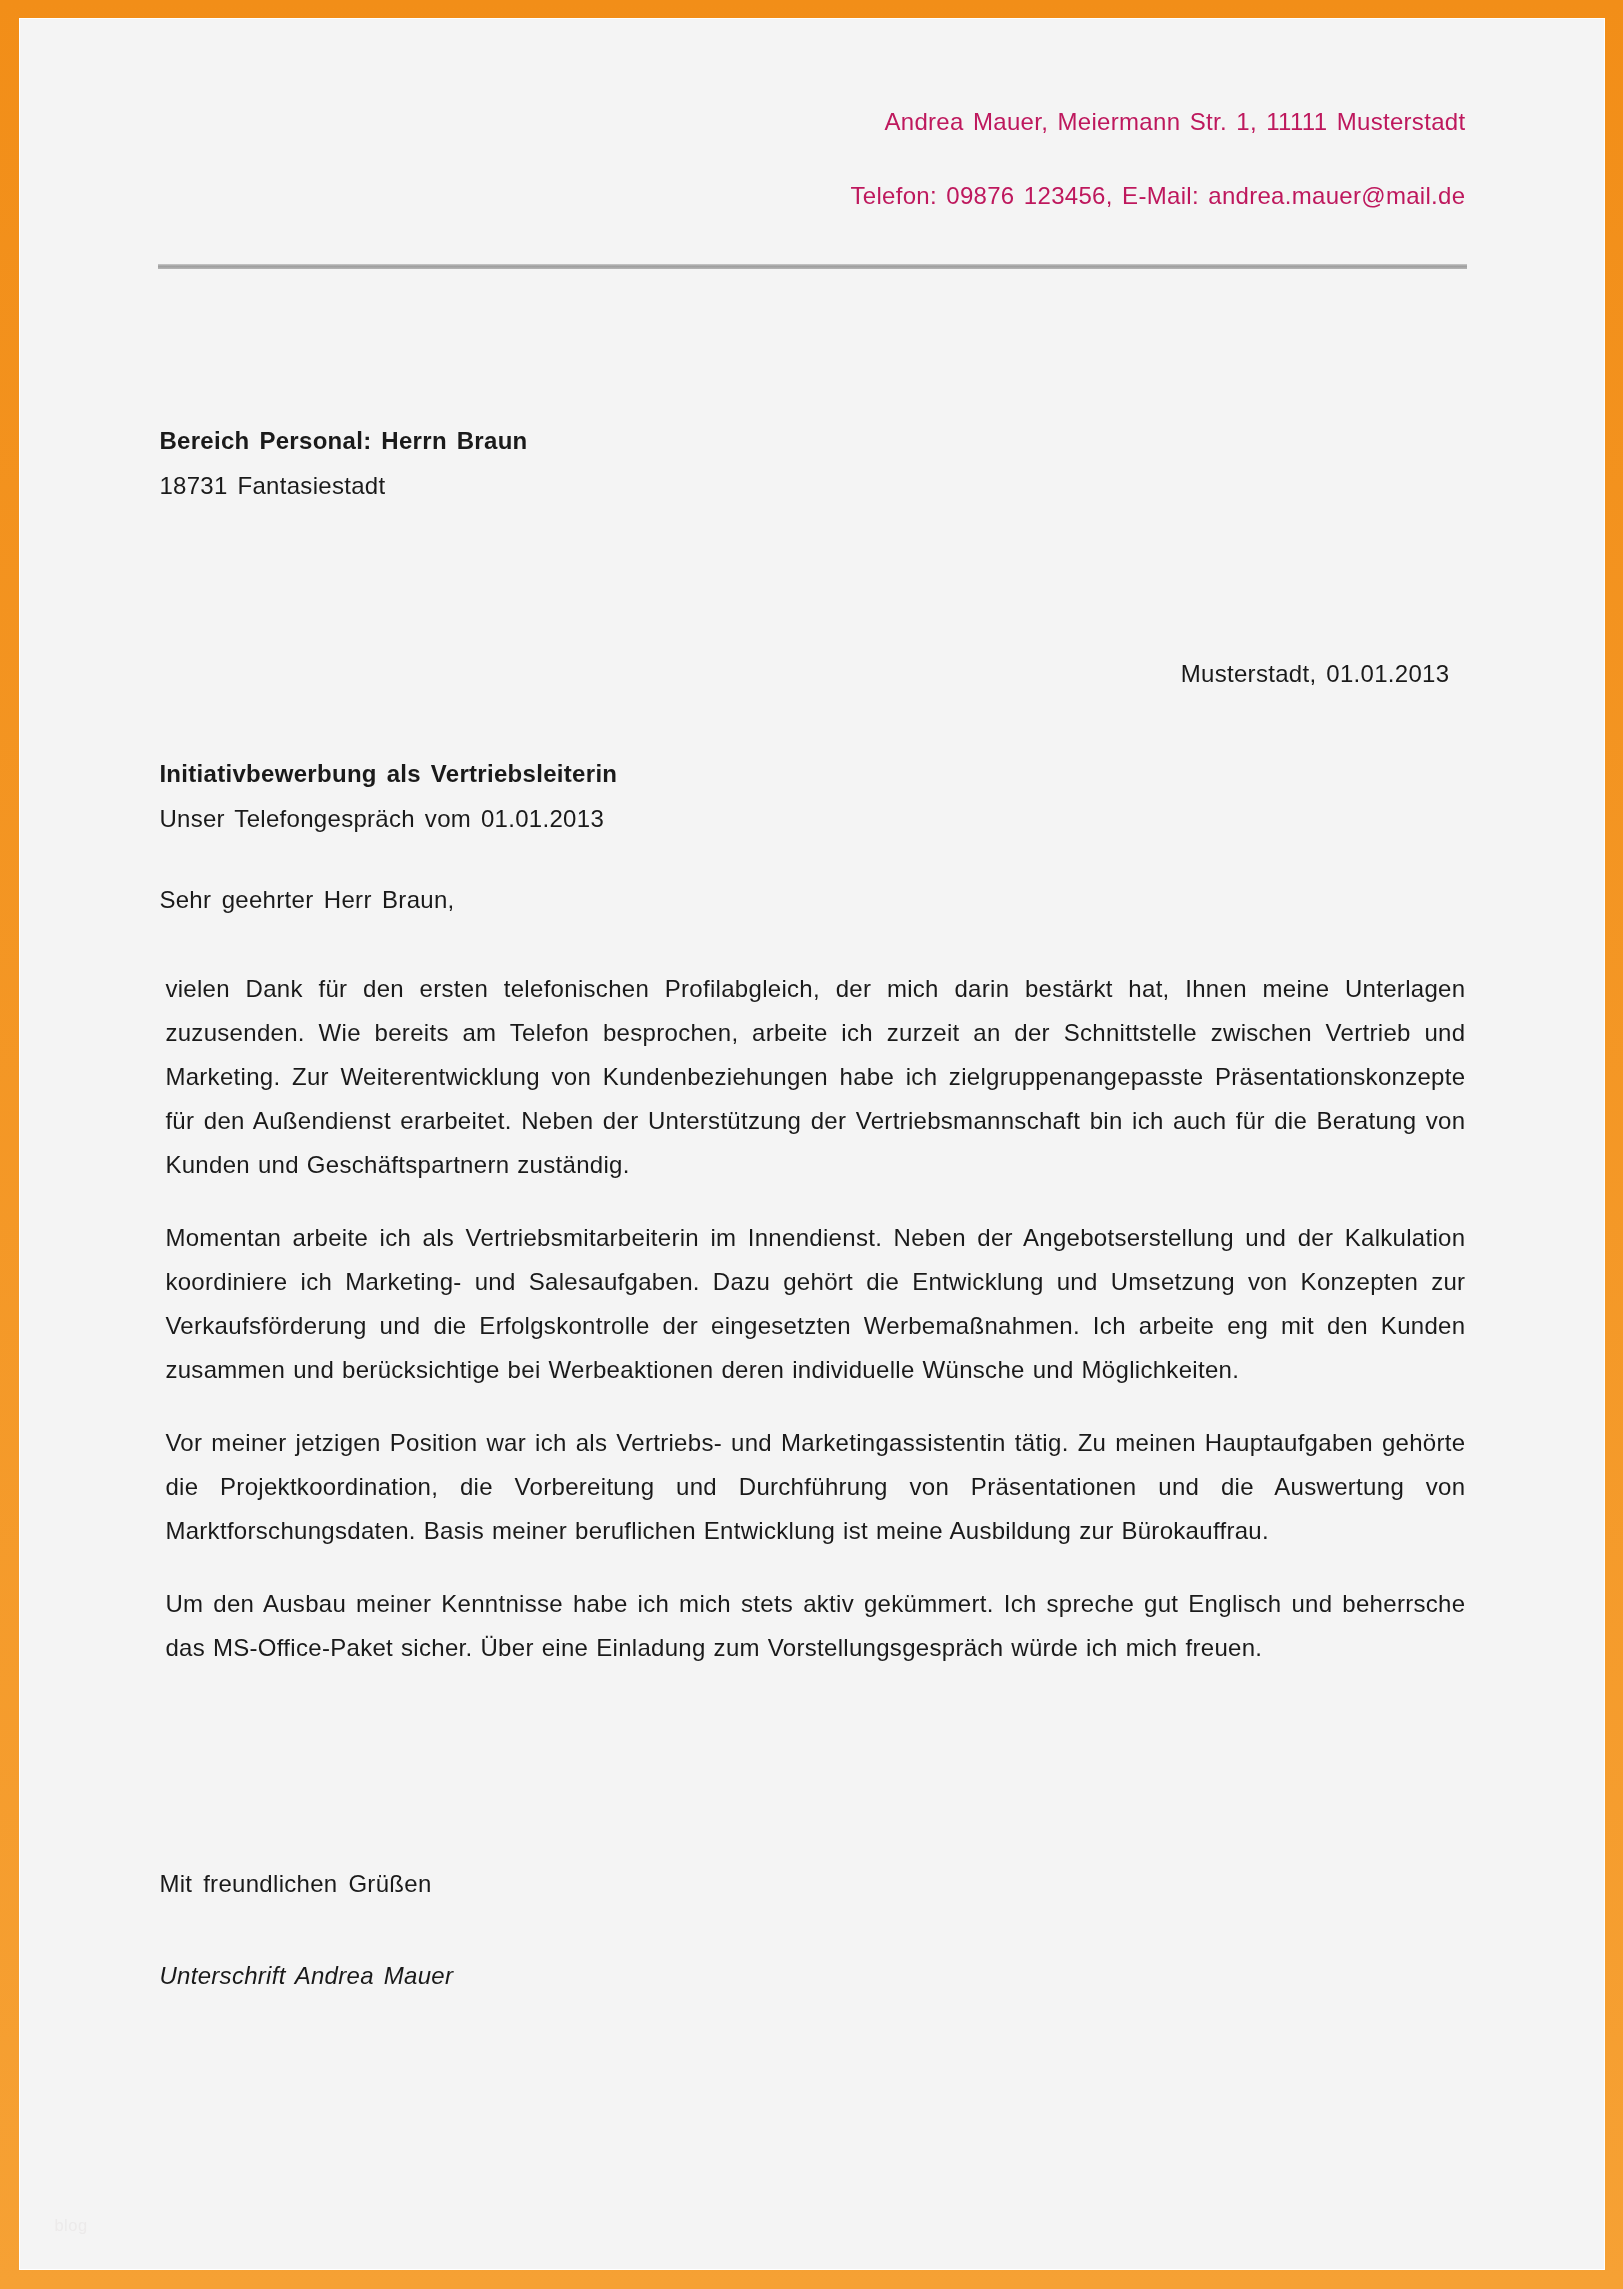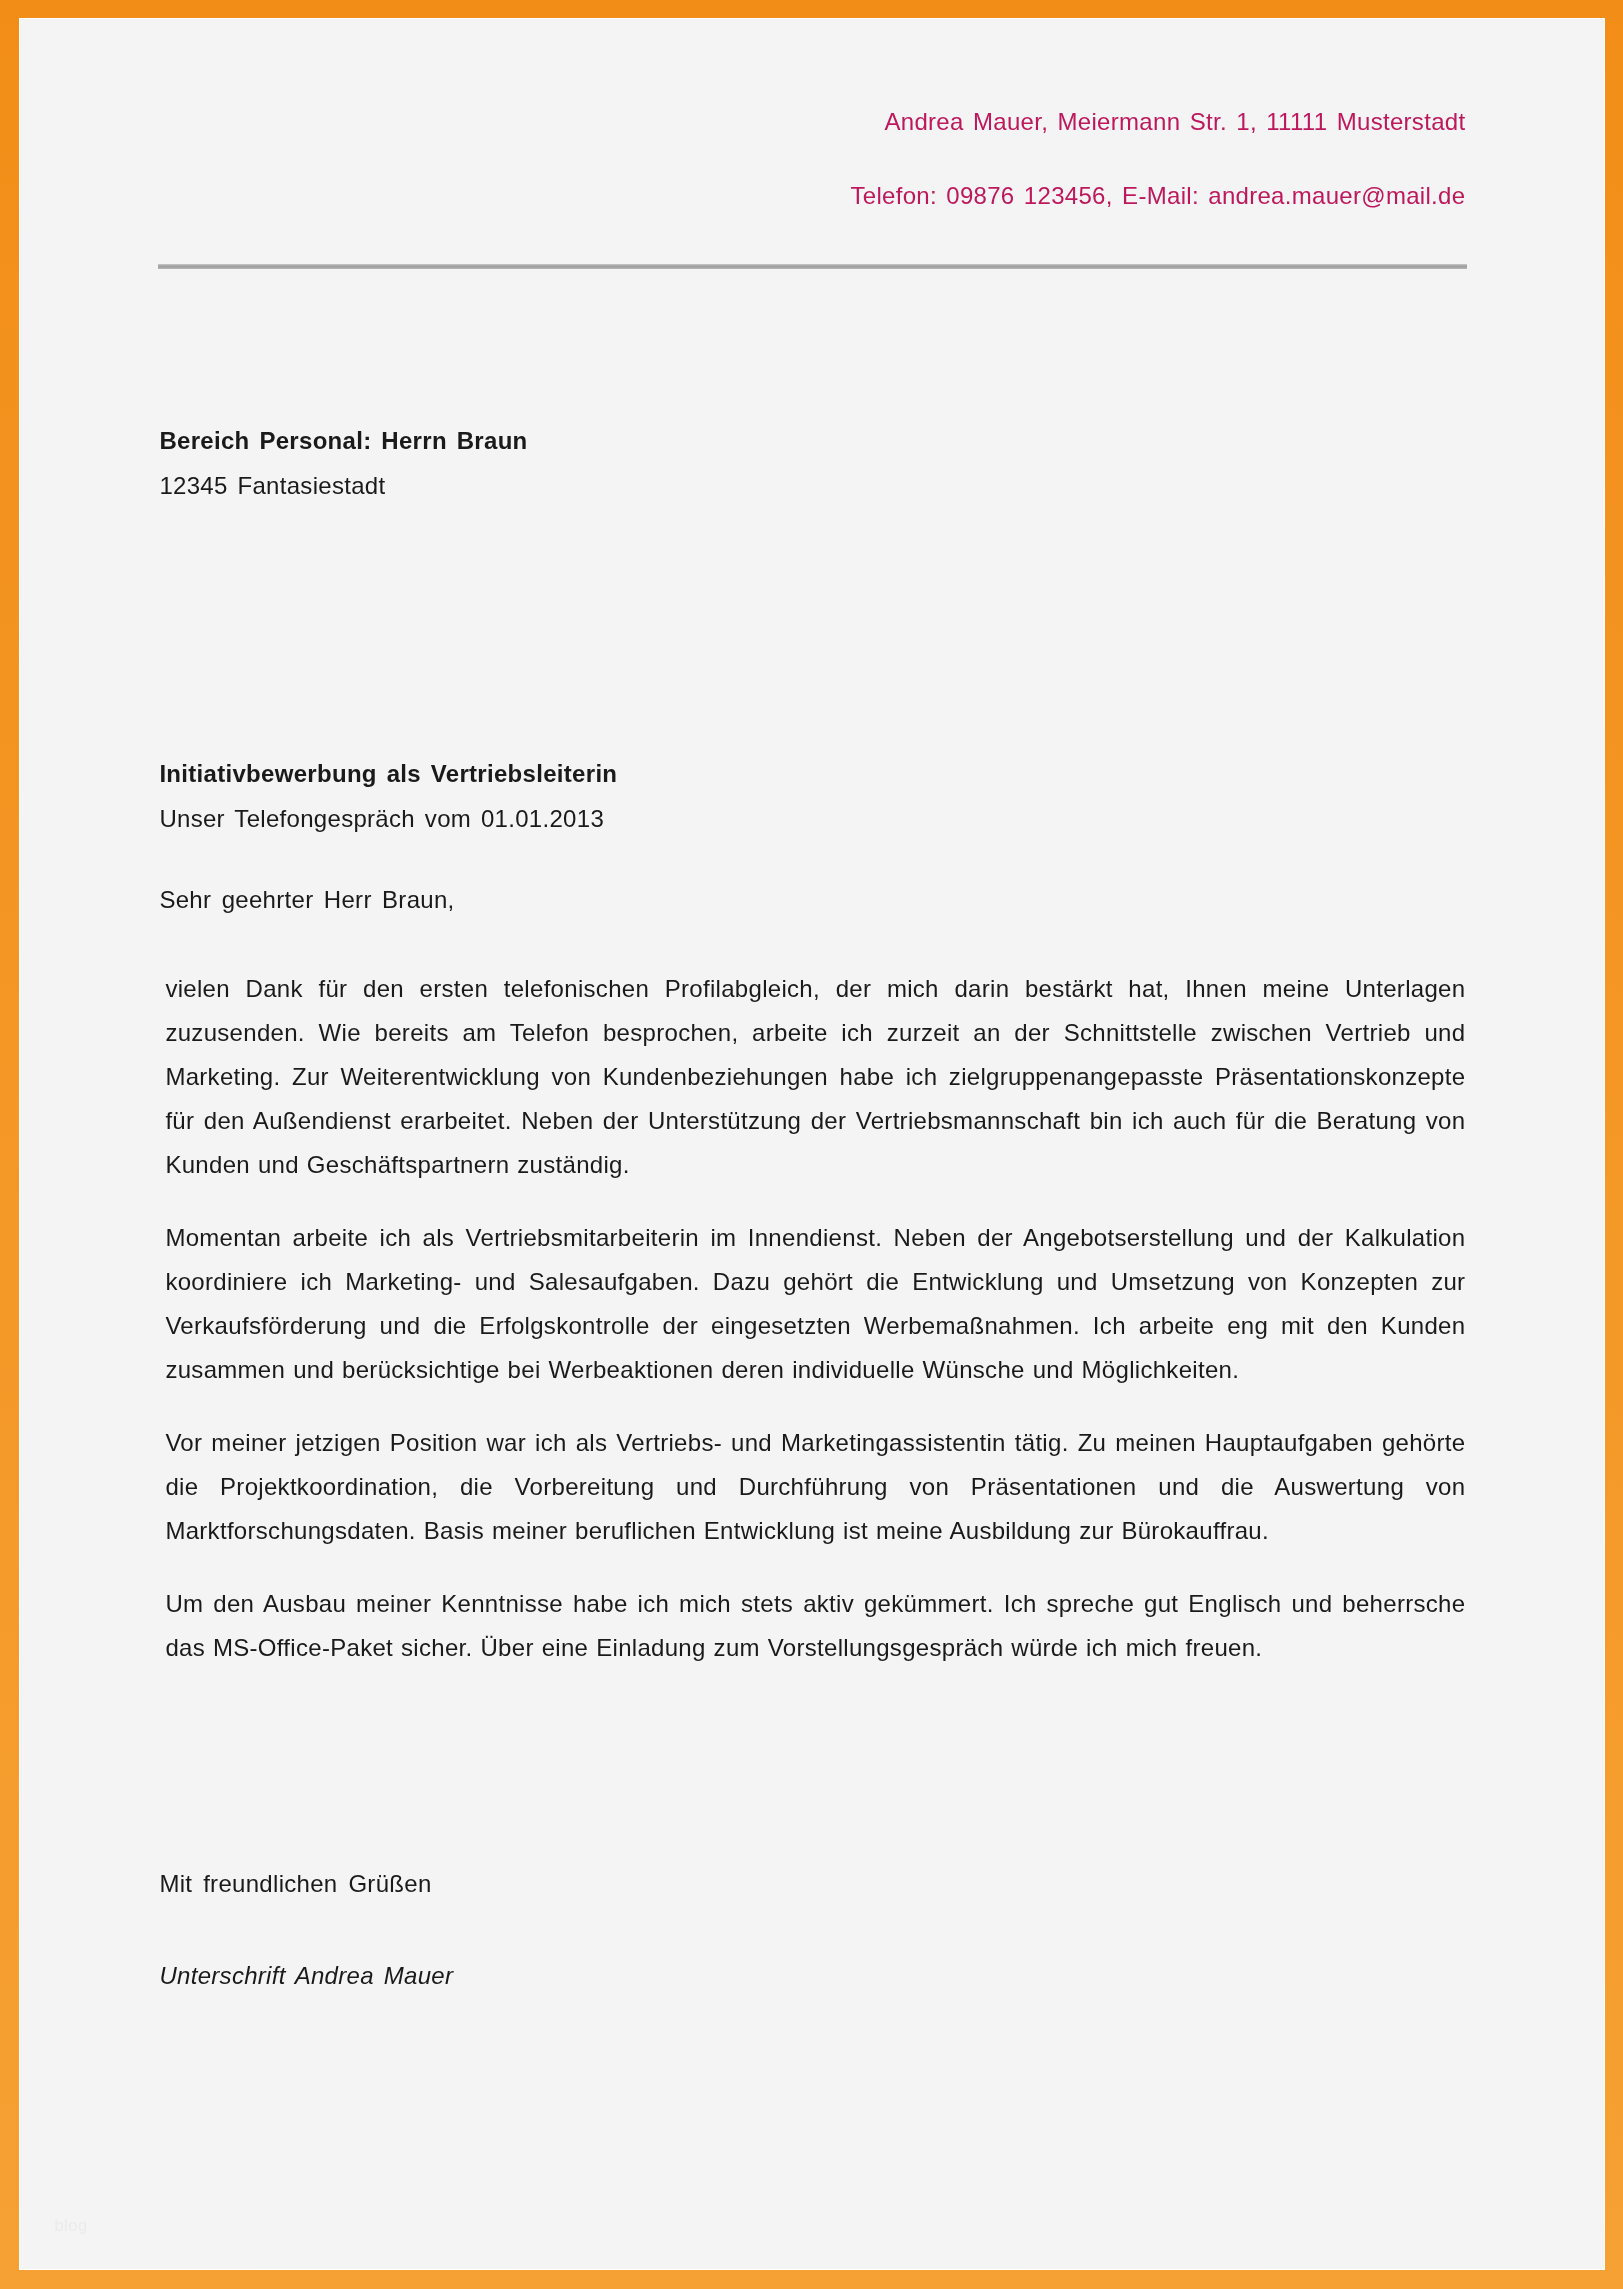--- a/index.html
+++ b/index.html
@@ -173,23 +173,24 @@
 
       <div class="blk" id="sender-block">
         <div id="sender-address">Andrea  Mauer,  Meiermann  Str.  1,  11111  Musterstadt</div>
         <div id="sender-contact">Telefon:  09876  123456,  E-Mail:  andrea.mauer@mail.de</div>
       </div>
 
       <div id="header-rule"></div>
 
       <div class="blk" id="recipient-block">
         <span class="line bold">Bereich  Personal:  Herrn  Braun</span>
-        <span class="line">12345  Fantasiestadt</span>
-      </div>
-
+        <span class="line">18731  Fantasiestadt</span>
+      </div>
+
+      <div class="blk" id="date-line">Musterstadt,  01.01.2013</div>
 
       <div class="blk" id="subject-block">
         <span id="subject-title">Initiativbewerbung  als  Vertriebsleiterin</span>
         <span id="subject-reference">Unser  Telefongespräch  vom  01.01.2013</span>
       </div>
 
       <div class="blk" id="salutation">Sehr  geehrter  Herr  Braun,</div>
 
       <div class="blk" id="body-copy">
         <p>vielen Dank für den ersten telefonischen Profilabgleich, der mich darin bestärkt hat, Ihnen meine Unterlagen zuzusenden. Wie bereits am Telefon besprochen, arbeite ich zurzeit an der Schnittstelle zwischen Vertrieb und Marketing. Zur Weiterentwicklung von Kundenbeziehungen habe ich zielgruppenangepasste Präsentationskonzepte für den Außendienst erarbeitet. Neben der Unterstützung der Vertriebsmannschaft bin ich auch für die Beratung von Kunden und Geschäftspartnern zuständig.</p>

